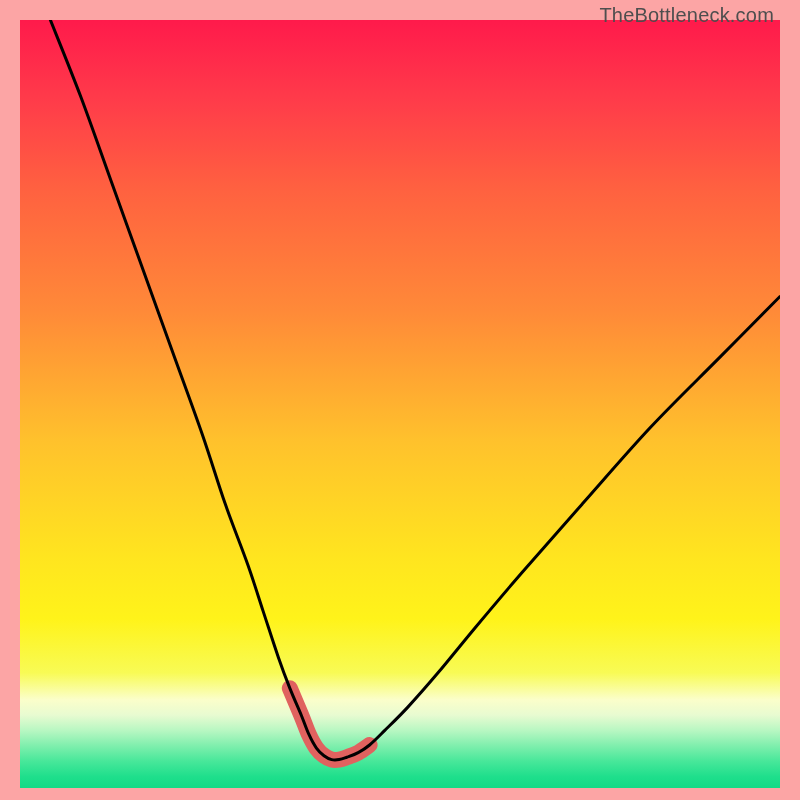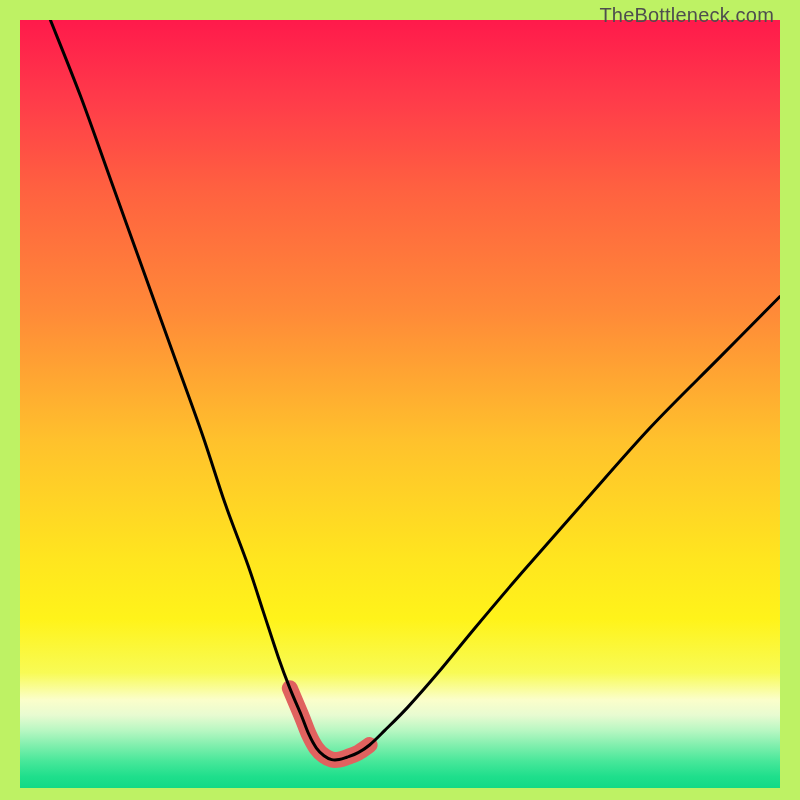--- a/index.html
+++ b/index.html
@@ -8,21 +8,21 @@
     width: 800px;
     height: 800px;
     background: #000;
     overflow: hidden;
     font-family: Arial, Helvetica, sans-serif;
   }
   .stage {
     position: relative;
     width: 800px;
     height: 800px;
-    background: #bef264;
+    background: #fca5a5;
   }
   .plot {
     position: absolute;
     left: 20px;
     top: 20px;
     width: 760px;
     height: 768px;
     overflow: hidden;
   }
   .gradient {

